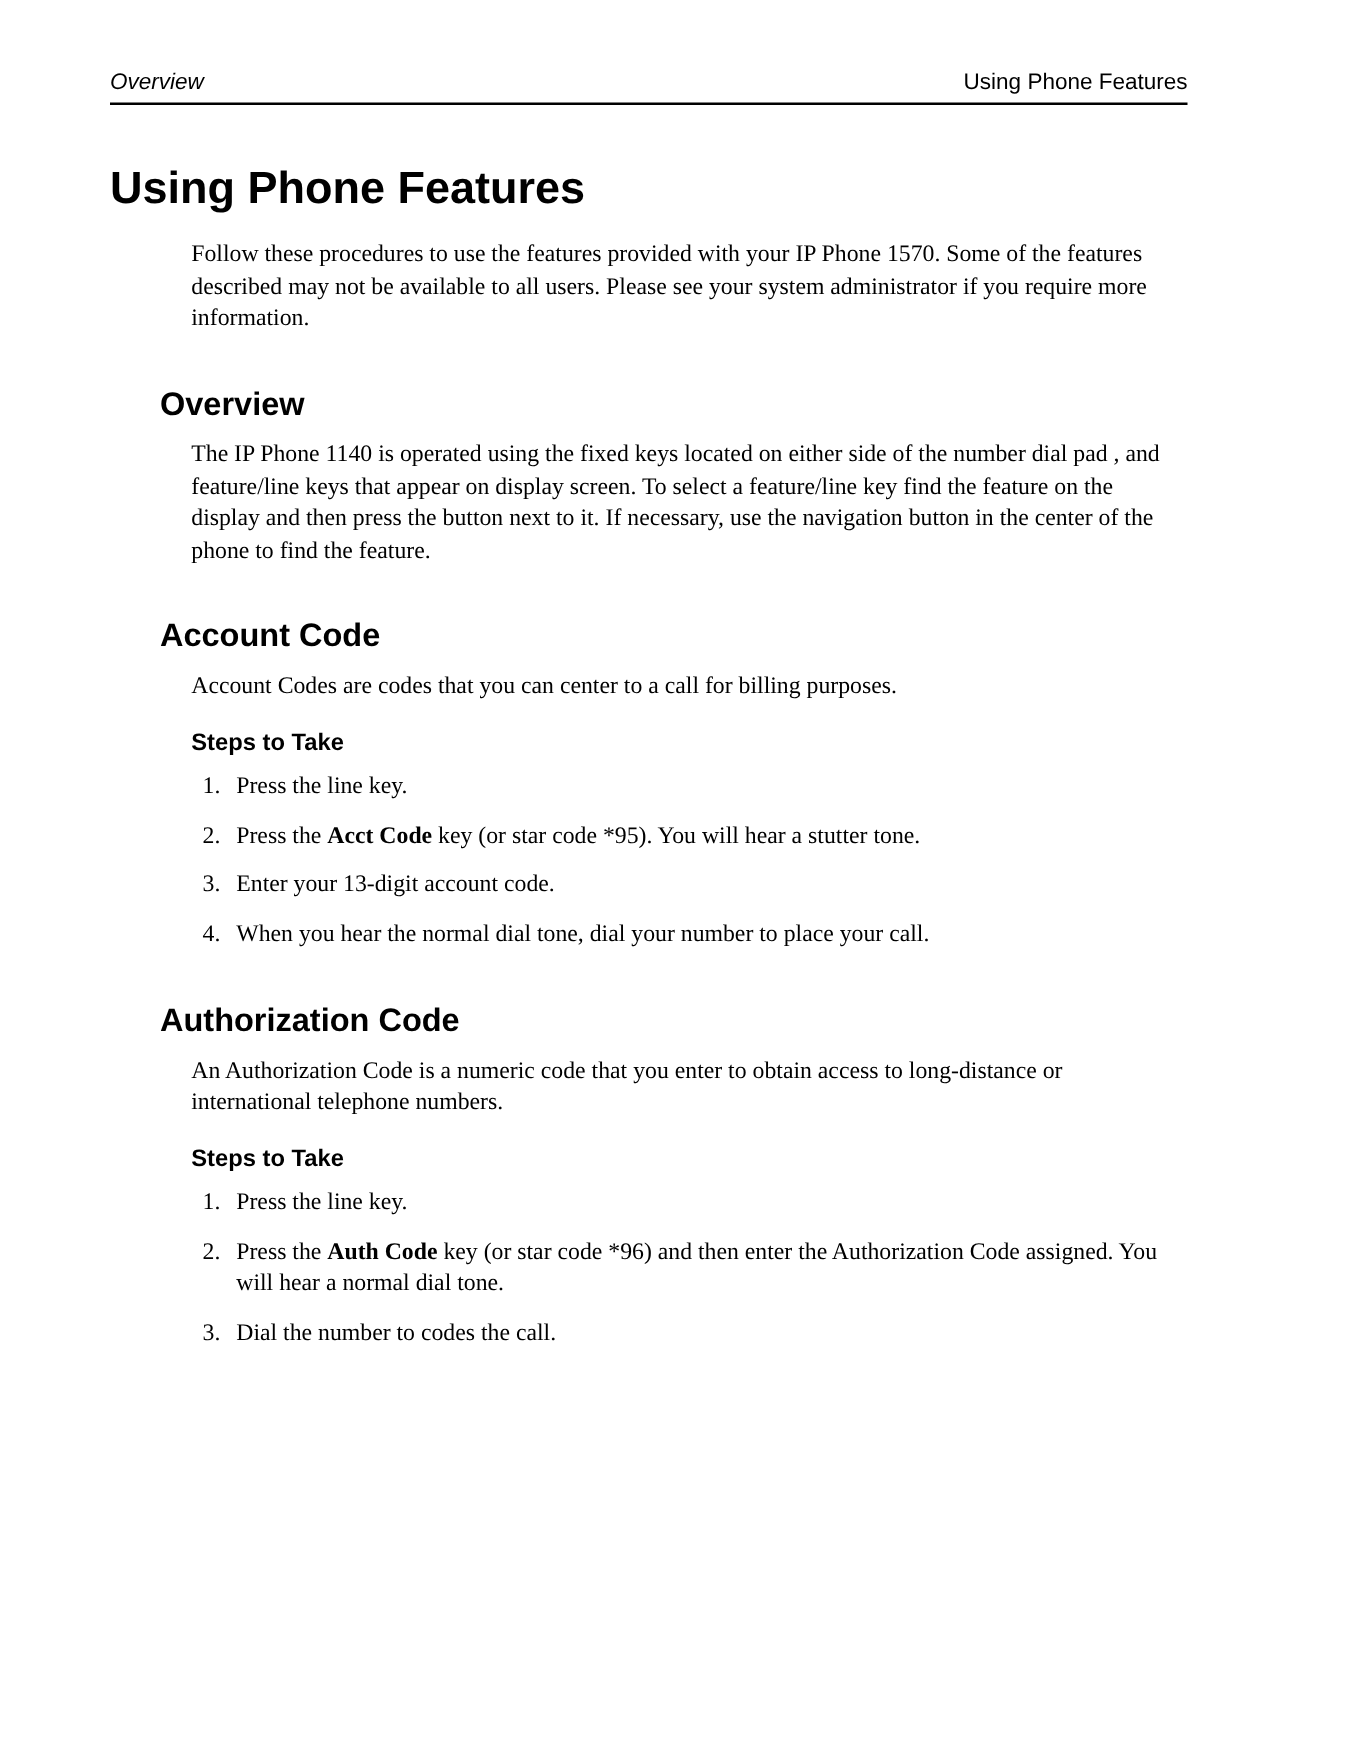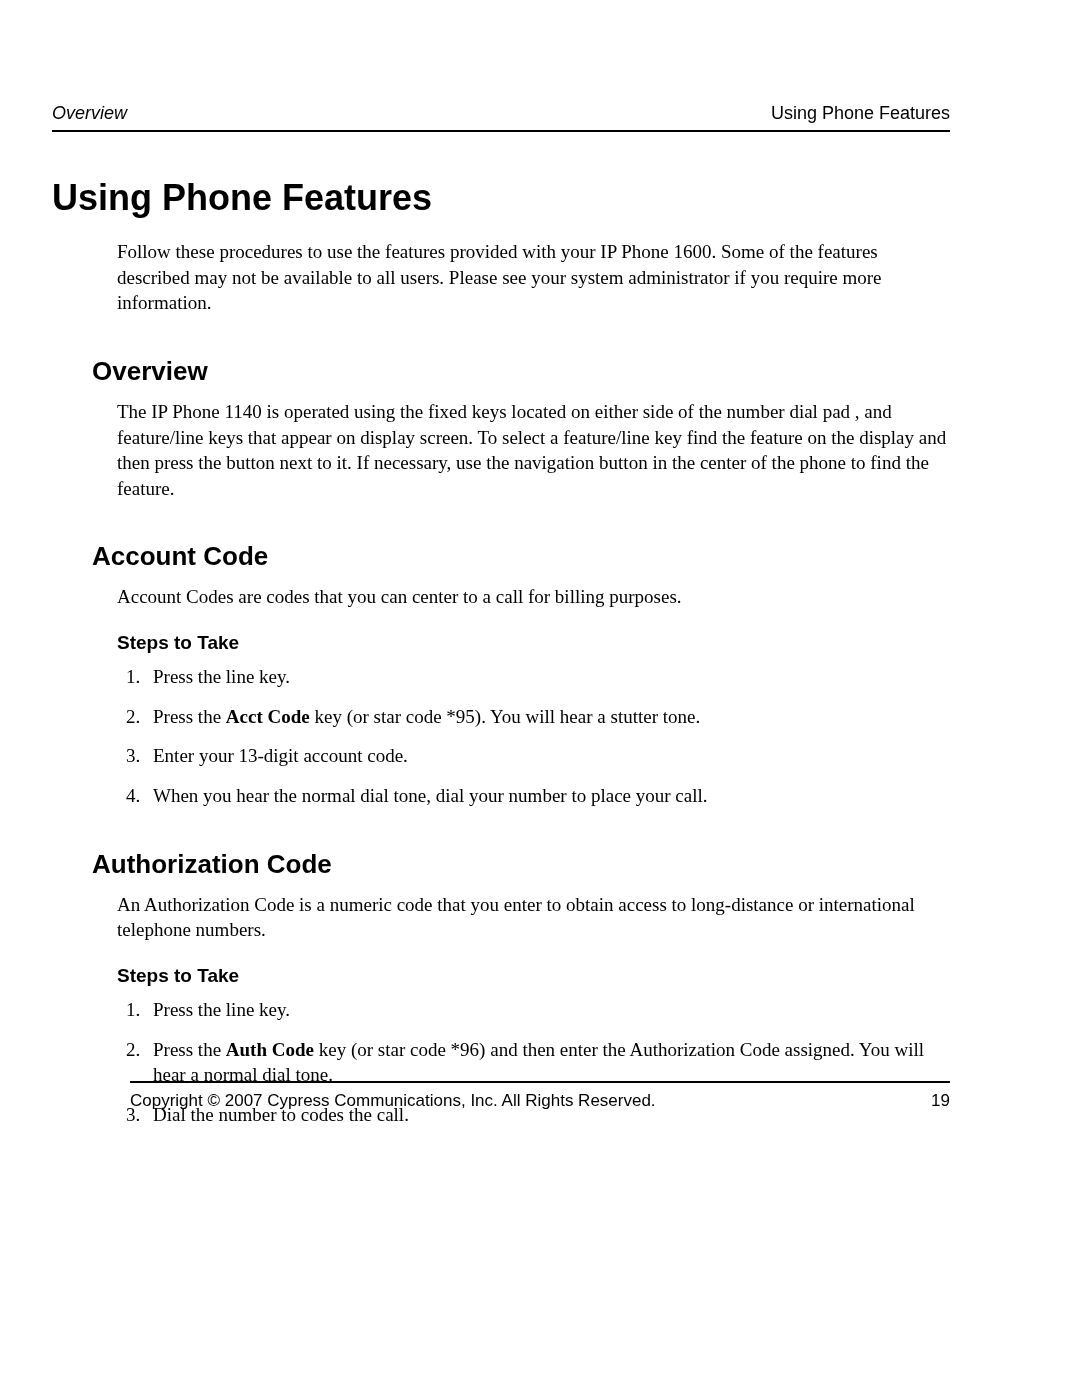--- a/index.html
+++ b/index.html
@@ -6,23 +6,22 @@
     margin: 0;
     padding: 0;
     background: #ffffff;
     font-family: "Times New Roman", Times, serif;
     color: #000000;
   }
   .page {
     box-sizing: border-box;
     width: 1080px;
     height: 1118px;
-    padding: 55px 130px 40px 52px;
+    padding: 55px 130px 40px 88px;
     position: relative;
-    margin-top: 48px;
   }
   .header-bar {
     display: flex;
     justify-content: space-between;
     align-items: baseline;
     font-family: Arial, Helvetica, sans-serif;
     font-size: 18px;
     padding-bottom: 6px;
     border-bottom: 2px solid #000;
   }
@@ -83,21 +82,21 @@
 
 <div class="page">
 
   <div class="header-bar">
     <span class="header-left">Overview</span>
     <span>Using Phone Features</span>
   </div>
 
   <div class="h1">Using Phone Features</div>
 
-  <div class="para">Follow these procedures to use the features provided with your IP Phone 1600. Some of the features described may not be available to all users. Please see your system administrator if you require more information.</div>
+  <div class="para">Follow these procedures to use the features provided with your IP Phone 1570. Some of the features described may not be available to all users. Please see your system administrator if you require more information.</div>
 
   <div class="h2">Overview</div>
   <div class="para">The IP Phone 1140 is operated using the fixed keys located on either side of the number dial pad , and feature/line keys that appear on display screen. To select a feature/line key find the feature on the display and then press the button next to it. If necessary, use the navigation button in the center of the phone to find the feature.</div>
 
   <div class="h2">Account Code</div>
   <div class="para">Account Codes are codes that you can center to a call for billing purposes.</div>
   <div class="h3">Steps to Take</div>
   <ol class="steps">
     <li>Press the line key.</li>
     <li><span>Press the </span><span class="bold">Acct Code</span><span> key (or star code *95). You will hear a stutter tone.</span></li>
@@ -109,18 +108,14 @@
   <div class="para">An Authorization Code is a numeric code that you enter to obtain access to long-distance or international telephone numbers.</div>
   <div class="h3">Steps to Take</div>
   <ol class="steps">
     <li>Press the line key.</li>
     <li><span>Press the </span><span class="bold">Auth Code</span><span> key (or star code *96) and then enter the Authorization Code assigned. You will hear a normal dial tone.</span></li>
     <li>Dial the number to codes the call.</li>
   </ol>
 
   <div class="h2">Automatic Dial</div>
 
-  <div class="footer-bar">
-    <span>Copyright © 2007 Cypress Communications, Inc. All Rights Reserved.</span>
-    <span>19</span>
-  </div>
 
 </div>
 
 </body></html>

